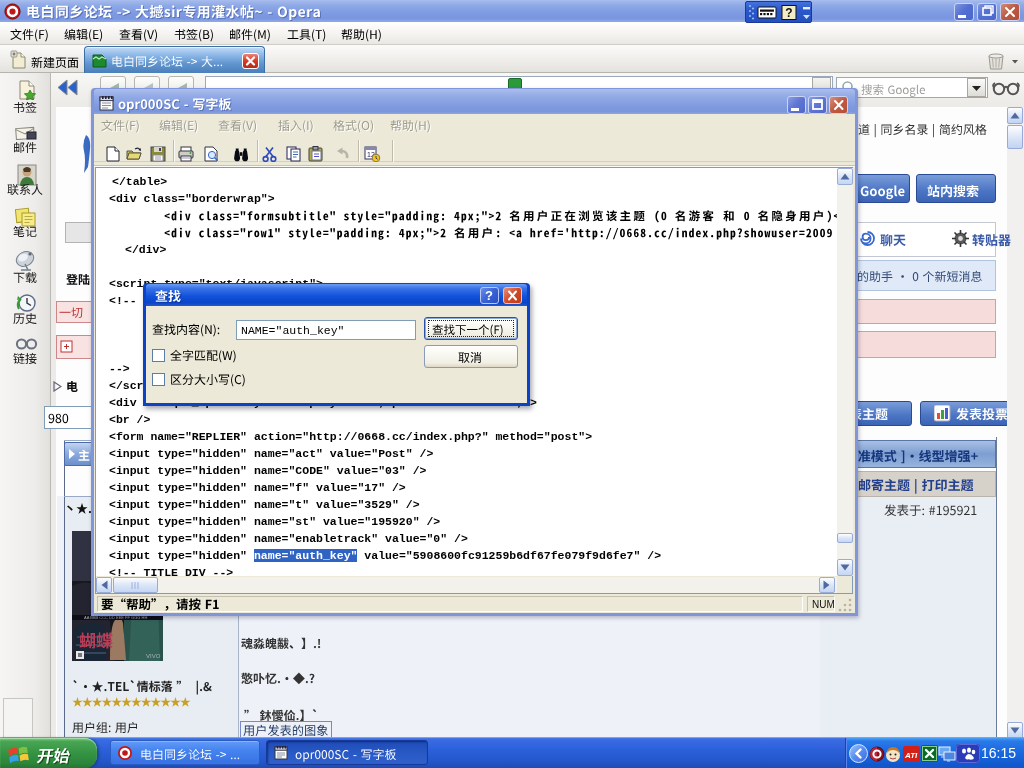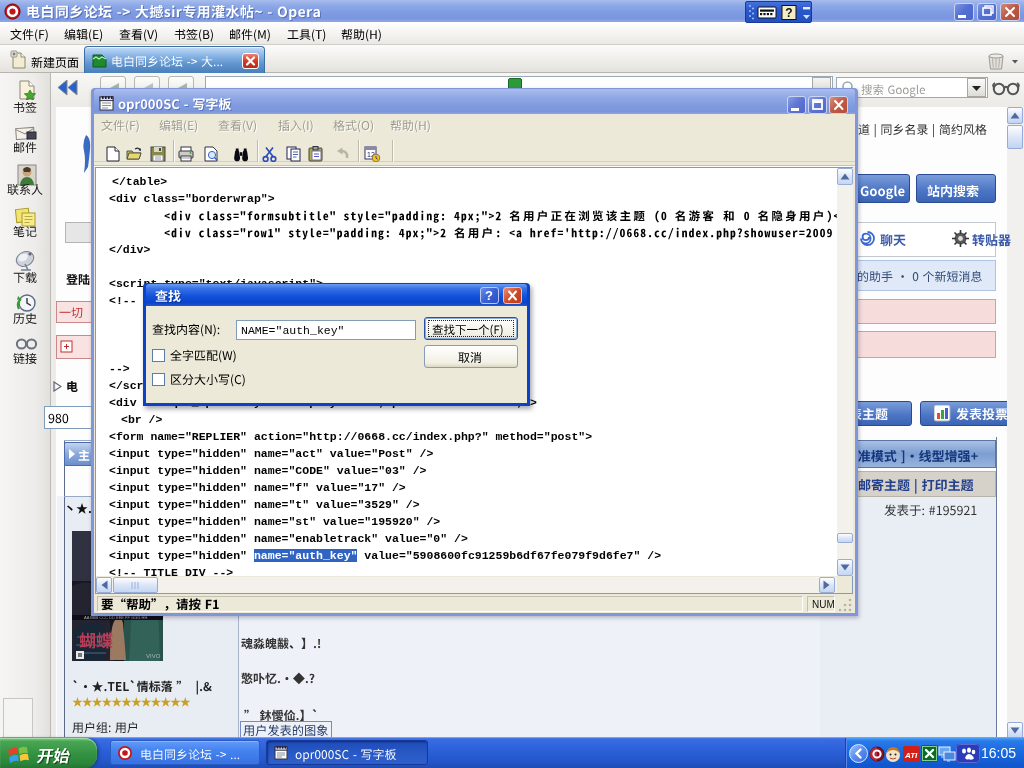--- a/index.html
+++ b/index.html
@@ -946,27 +946,27 @@
       <text x="3" y="11" font-size="7" font-family="Liberation Sans" fill="#225">12</text>
       <circle cx="12" cy="12" r="3.8" fill="#f4c818" stroke="#875"></circle>
       <path d="M12 10v2.2l1.6 1" stroke="#544" fill="none"></path>
     </g>
   </svg>
 <div class="ab" style="left:95px;top:167px;width:758px;height:427px;z-index:11;border:1px solid #7f9db9;background:#ece9d8"></div>
 <div class="ab" style="left:96px;top:168px;width:741px;height:408px;z-index:11;background:#fff"></div>
 <div class="ab" style="left:96px;top:168px;width:741px;height:408px;z-index:12;overflow:hidden" id="codewrap">
     <div class="code" style="left:16px;top:7px">&lt;/table&gt;</div>
     <div class="code" style="left:13px;top:24px">&lt;div class="borderwrap"&gt;</div>
-    <div class="code" style="left:13px;top:75px">&lt;/div&gt;</div>
+    <div class="code" style="left:29px;top:75px">&lt;/div&gt;</div>
     <div class="code" style="left:13px;top:109px">&lt;script type="text/javascript"&gt;</div>
     <div class="code" style="left:13px;top:126px">&lt;!--</div>
     <div class="code" style="left:13px;top:194px">--&gt;</div>
     <div class="code" style="left:13px;top:211px">&lt;/script&gt;</div>
     <div class="code" style="left:13px;top:228px">&lt;div id="qdr_open" style="display: none; position: relative;"&gt;</div>
-    <div class="code" style="left:25px;top:245px">&lt;br /&gt;</div>
+    <div class="code" style="left:13px;top:245px">&lt;br /&gt;</div>
     <div class="code" style="left:13px;top:262px">&lt;form name="REPLIER" action="http://0668.cc/index.php?" method="post"&gt;</div>
     <div class="code" style="left:13px;top:279px">&lt;input type="hidden" name="act" value="Post" /&gt;</div>
     <div class="code" style="left:13px;top:296px">&lt;input type="hidden" name="CODE" value="03" /&gt;</div>
     <div class="code" style="left:13px;top:313px">&lt;input type="hidden" name="f" value="17" /&gt;</div>
     <div class="code" style="left:13px;top:330px">&lt;input type="hidden" name="t" value="3529" /&gt;</div>
     <div class="code" style="left:13px;top:347px">&lt;input type="hidden" name="st" value="195920" /&gt;</div>
     <div class="code" style="left:13px;top:364px">&lt;input type="hidden" name="enabletrack" value="0" /&gt;</div>
     <div class="code" style="left:13px;top:398px">&lt;!-- TITLE DIV --&gt;</div>
     <div class="code" style="left:13px;top:381px">&lt;input type="hidden" <span style="background:#2f63c4;color:#fff">name="auth_key"</span> value="5908600fc91259b6df67fe079f9d6fe7" /&gt;</div>
     <svg class="tx " style="left:0;top:0;z-index:12" width="1" height="1">
@@ -1385,21 +1385,21 @@
 <svg class="ab" style="left:956px;top:744px;z-index:32" width="24" height="19">
     <rect width="24" height="19" rx="3" fill="#2a3cb8"></rect>
     <rect x=".5" y=".5" width="23" height="18" rx="3" fill="none" stroke="#5a6ad8"></rect>
     <g fill="#fff">
       <ellipse cx="8" cy="7" rx="2" ry="2.6"></ellipse>
       <ellipse cx="13" cy="6.2" rx="2" ry="2.6"></ellipse>
       <ellipse cx="17.5" cy="8" rx="1.8" ry="2.2"></ellipse>
       <path d="M9 14q1.5-4 4-4t4.5 3q1 2-1.5 2.5t-3-.5q-2 1.5-4-1z"></path>
     </g>
   </svg>
-<div class="ab" style="left:981px;top:745px;z-index:32;font:14px 'Liberation Sans';color:#fff">16:05</div>
+<div class="ab" style="left:981px;top:745px;z-index:32;font:14px 'Liberation Sans';color:#fff">16:15</div>
 <svg width="0" height="0" style="position:absolute">
     <defs>
       <path id="g0" d="M6 -5.3V-4H3.3V-5.3ZM7.8 -5.3H10.6V-4H7.8ZM6 -6.9H3.3V-8.2H6ZM7.8 -6.9V-8.2H10.6V-6.9ZM1.6 -9.9V-1.6H3.3V-2.4H6V-1.6C6 0.5 6.6 1.1 8.5 1.1C8.9 1.1 10.7 1.1 11.2 1.1C12.9 1.1 13.4 0.3 13.6 -1.9C13.2 -2 12.7 -2.2 12.3 -2.5V-9.9H7.8V-11.8H6V-9.9ZM12 -2.4C11.8 -1 11.7 -0.6 11 -0.6C10.6 -0.6 9.1 -0.6 8.7 -0.6C7.9 -0.6 7.8 -0.7 7.8 -1.6V-2.4Z"></path>
       <path id="g1" d="M5.8 -12C5.7 -11.3 5.5 -10.5 5.3 -9.9H1.7V1.2H3.4V0.3H10.5V1.2H12.3V-9.9H7.2C7.5 -10.4 7.8 -11 8 -11.7ZM3.4 -1.4V-4H10.5V-1.4ZM3.4 -5.7V-8.1H10.5V-5.7Z"></path>
       <path id="g2" d="M3.5 -8.7V-7.2H10.5V-8.7ZM5.7 -4.8H8.3V-2.8H5.7ZM4.1 -6.2V-0.5H5.7V-1.5H9.9V-6.2ZM1.1 -11.2V1.3H2.7V-9.6H11.3V-0.7C11.3 -0.5 11.2 -0.4 11 -0.4C10.8 -0.4 9.9 -0.4 9.2 -0.4C9.5 0 9.7 0.8 9.8 1.3C10.9 1.3 11.7 1.2 12.3 1C12.8 0.7 13 0.2 13 -0.7V-11.2Z"></path>
       <path id="g3" d="M11.2 -6.5C11 -6.1 10.8 -5.8 10.6 -5.4L6 -5.1C7.9 -6.1 9.9 -7.3 11.6 -8.8L10.1 -9.9C9.6 -9.5 9 -9 8.5 -8.6L5.1 -8.4C6.2 -9.2 7.3 -10.1 8.2 -11L6.7 -12C5.5 -10.6 3.8 -9.2 3.2 -8.8C2.7 -8.5 2.4 -8.3 2 -8.2C2.1 -7.7 2.4 -6.9 2.5 -6.6C2.9 -6.7 3.4 -6.8 6.2 -7C5.1 -6.3 4.1 -5.7 3.6 -5.5C2.6 -5 2.1 -4.8 1.4 -4.7C1.6 -4.2 1.9 -3.4 2 -3C2.6 -3.3 3.5 -3.4 9.5 -3.9C7.5 -1.9 4.6 -0.9 0.8 -0.4C1.1 -0 1.6 0.8 1.8 1.2C7.1 0.4 11 -1.5 13 -5.9Z"></path>
       <path id="g4" d="M1.2 -10.6C2.1 -9.9 3.2 -8.9 3.8 -8.3L4.9 -9.6C4.3 -10.2 3.1 -11.1 2.2 -11.8ZM11.2 -6.1C10.3 -5.5 9 -4.8 7.9 -4.2V-6.6H6.8C7.8 -7.6 8.6 -8.6 9.2 -9.6C10.2 -8.1 11.5 -6.6 12.7 -5.6C13 -6 13.5 -6.6 13.9 -6.9C12.5 -7.9 10.9 -9.6 10.1 -11.2L10.3 -11.6L8.5 -11.9C7.8 -10.2 6.4 -8.2 4.3 -6.8C4.7 -6.5 5.2 -5.9 5.4 -5.5C5.7 -5.7 5.9 -5.9 6.2 -6.1V-1.3C6.2 0.4 6.7 0.9 8.6 0.9C8.9 0.9 10.7 0.9 11.1 0.9C12.7 0.9 13.2 0.2 13.4 -2C12.9 -2.1 12.2 -2.4 11.9 -2.6C11.8 -1 11.6 -0.7 11 -0.7C10.5 -0.7 9.1 -0.7 8.7 -0.7C8 -0.7 7.9 -0.7 7.9 -1.3V-2.6C9.2 -3.1 10.9 -3.9 12.2 -4.7ZM0.4 -7.6V-6H2.4V-1.5C2.4 -0.8 2 -0.3 1.7 0C2 0.2 2.4 0.8 2.5 1.2C2.8 0.8 3.2 0.4 5.7 -1.6C5.5 -1.9 5.3 -2.6 5.1 -3.1L4 -2.1V-7.6Z"></path>
       <path id="g5" d="M5.9 -10.9V-9.3H12.7V-10.9ZM5.6 0.8C6.1 0.6 6.8 0.5 11.5 -0.1C11.7 0.4 11.9 0.8 12 1.2L13.6 0.5C13.2 -0.6 12.3 -2.6 11.6 -4L10.1 -3.5L10.9 -1.6L7.5 -1.3C8.2 -2.5 9 -3.9 9.6 -5.3H13.4V-6.9H5.3V-5.3H7.5C6.9 -3.8 6.2 -2.3 5.9 -1.9C5.6 -1.4 5.3 -1.1 5 -1C5.2 -0.4 5.5 0.4 5.6 0.8ZM0.3 -2 0.8 -0.2C2.1 -0.9 3.8 -1.6 5.4 -2.4L5 -3.9L3.7 -3.3V-7.1H5.2V-8.7H3.7V-11.7H2V-8.7H0.4V-7.1H2V-2.6C1.3 -2.4 0.8 -2.1 0.3 -2Z"></path>
       <path id="g6" d="M0.7 -3.3H4.5V-4.7H0.7Z"></path>
       <path id="g7" d="M0.5 -1.8 7.7 -4.5V-6L0.5 -8.8V-7.1L3.5 -6.1L5.6 -5.3V-5.2L3.5 -4.5L0.5 -3.5Z"></path>

